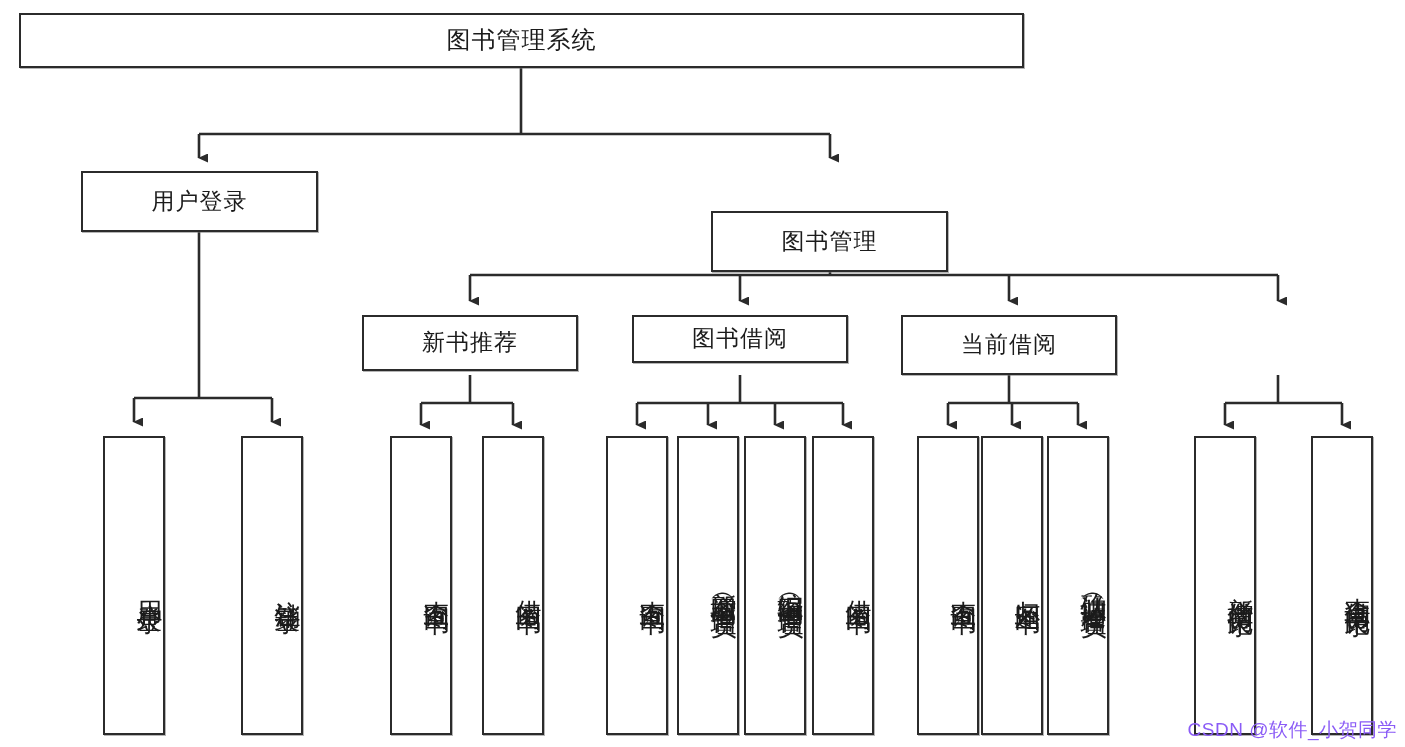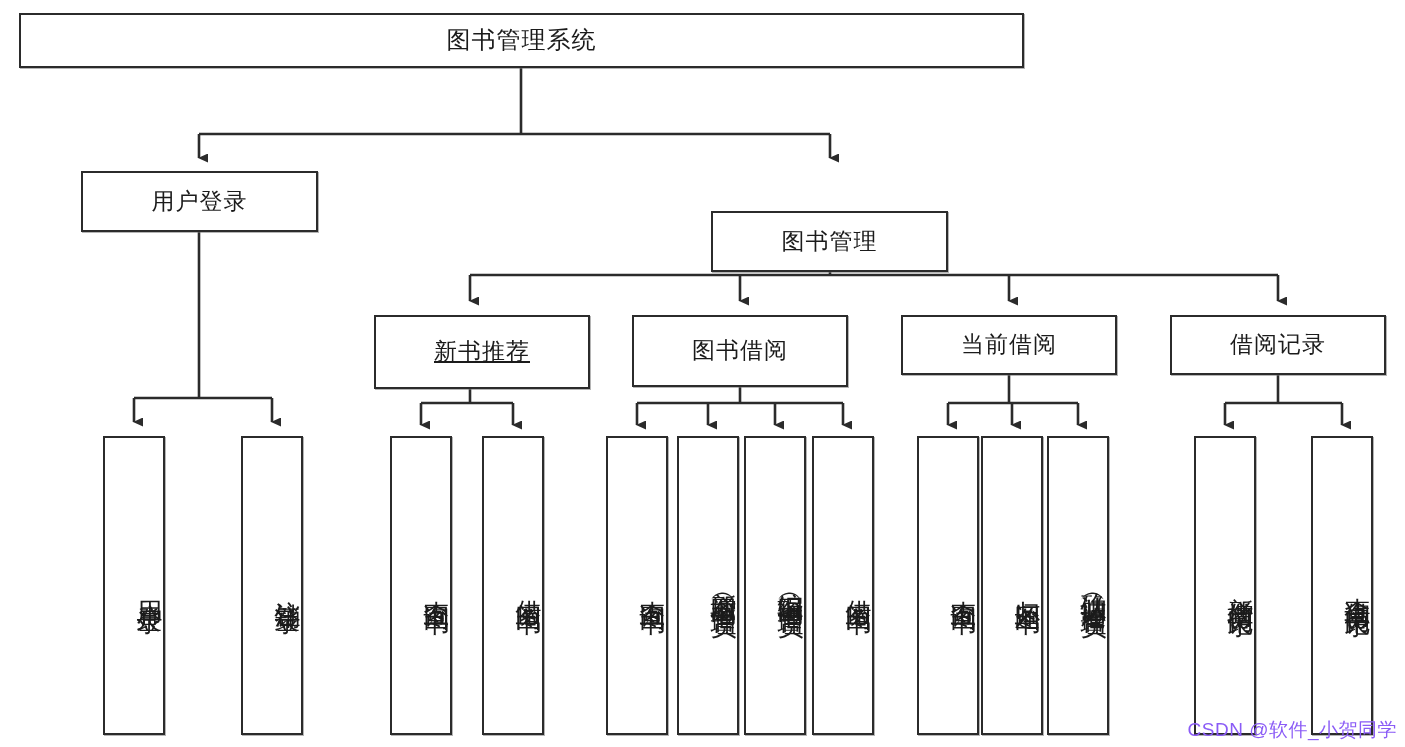--- a/index.html
+++ b/index.html
@@ -130,31 +130,28 @@
     <span>图书管理系统</span>
   </div>
 
   <div class="node horiz" style="left:81px; top:171px; width:237px; height:61px;">
     <span>用户登录</span>
   </div>
   <div class="node horiz" style="left:711px; top:171px; width:237px; height:61px;margin-top:40px;">
     <span>图书管理</span>
   </div>
 
-  <div class="node horiz" style="left:374px; top:315px; width:216px; height:74px;text-decoration:underline;">
+  <div class="node horiz" style="left:362px; top:315px; width:216px; height:56px;">
     <span>新书推荐</span>
   </div>
-  <div class="node horiz" style="left:632px; top:315px; width:216px; height:72px;">
+  <div class="node horiz" style="left:632px; top:315px; width:216px; height:48px;">
     <span>图书借阅</span>
   </div>
   <div class="node horiz" style="left:901px; top:315px; width:216px; height:60px;text-align:right;">
     <span>当前借阅</span>
-  </div>
-  <div class="node horiz" style="left:1170px; top:315px; width:216px; height:60px;">
-    <span>借阅记录</span>
   </div>
 
   <div class="node vert" style="left:103px; top:436px; width:62px; height:299px;">
     <span class="vlabel">用户登录</span>
   </div>
   <div class="node vert" style="left:241px; top:436px; width:62px; height:299px;">
     <span class="vlabel">注销登录</span>
   </div>
 
   <div class="node vert" style="left:390px; top:436px; width:62px; height:299px;">

